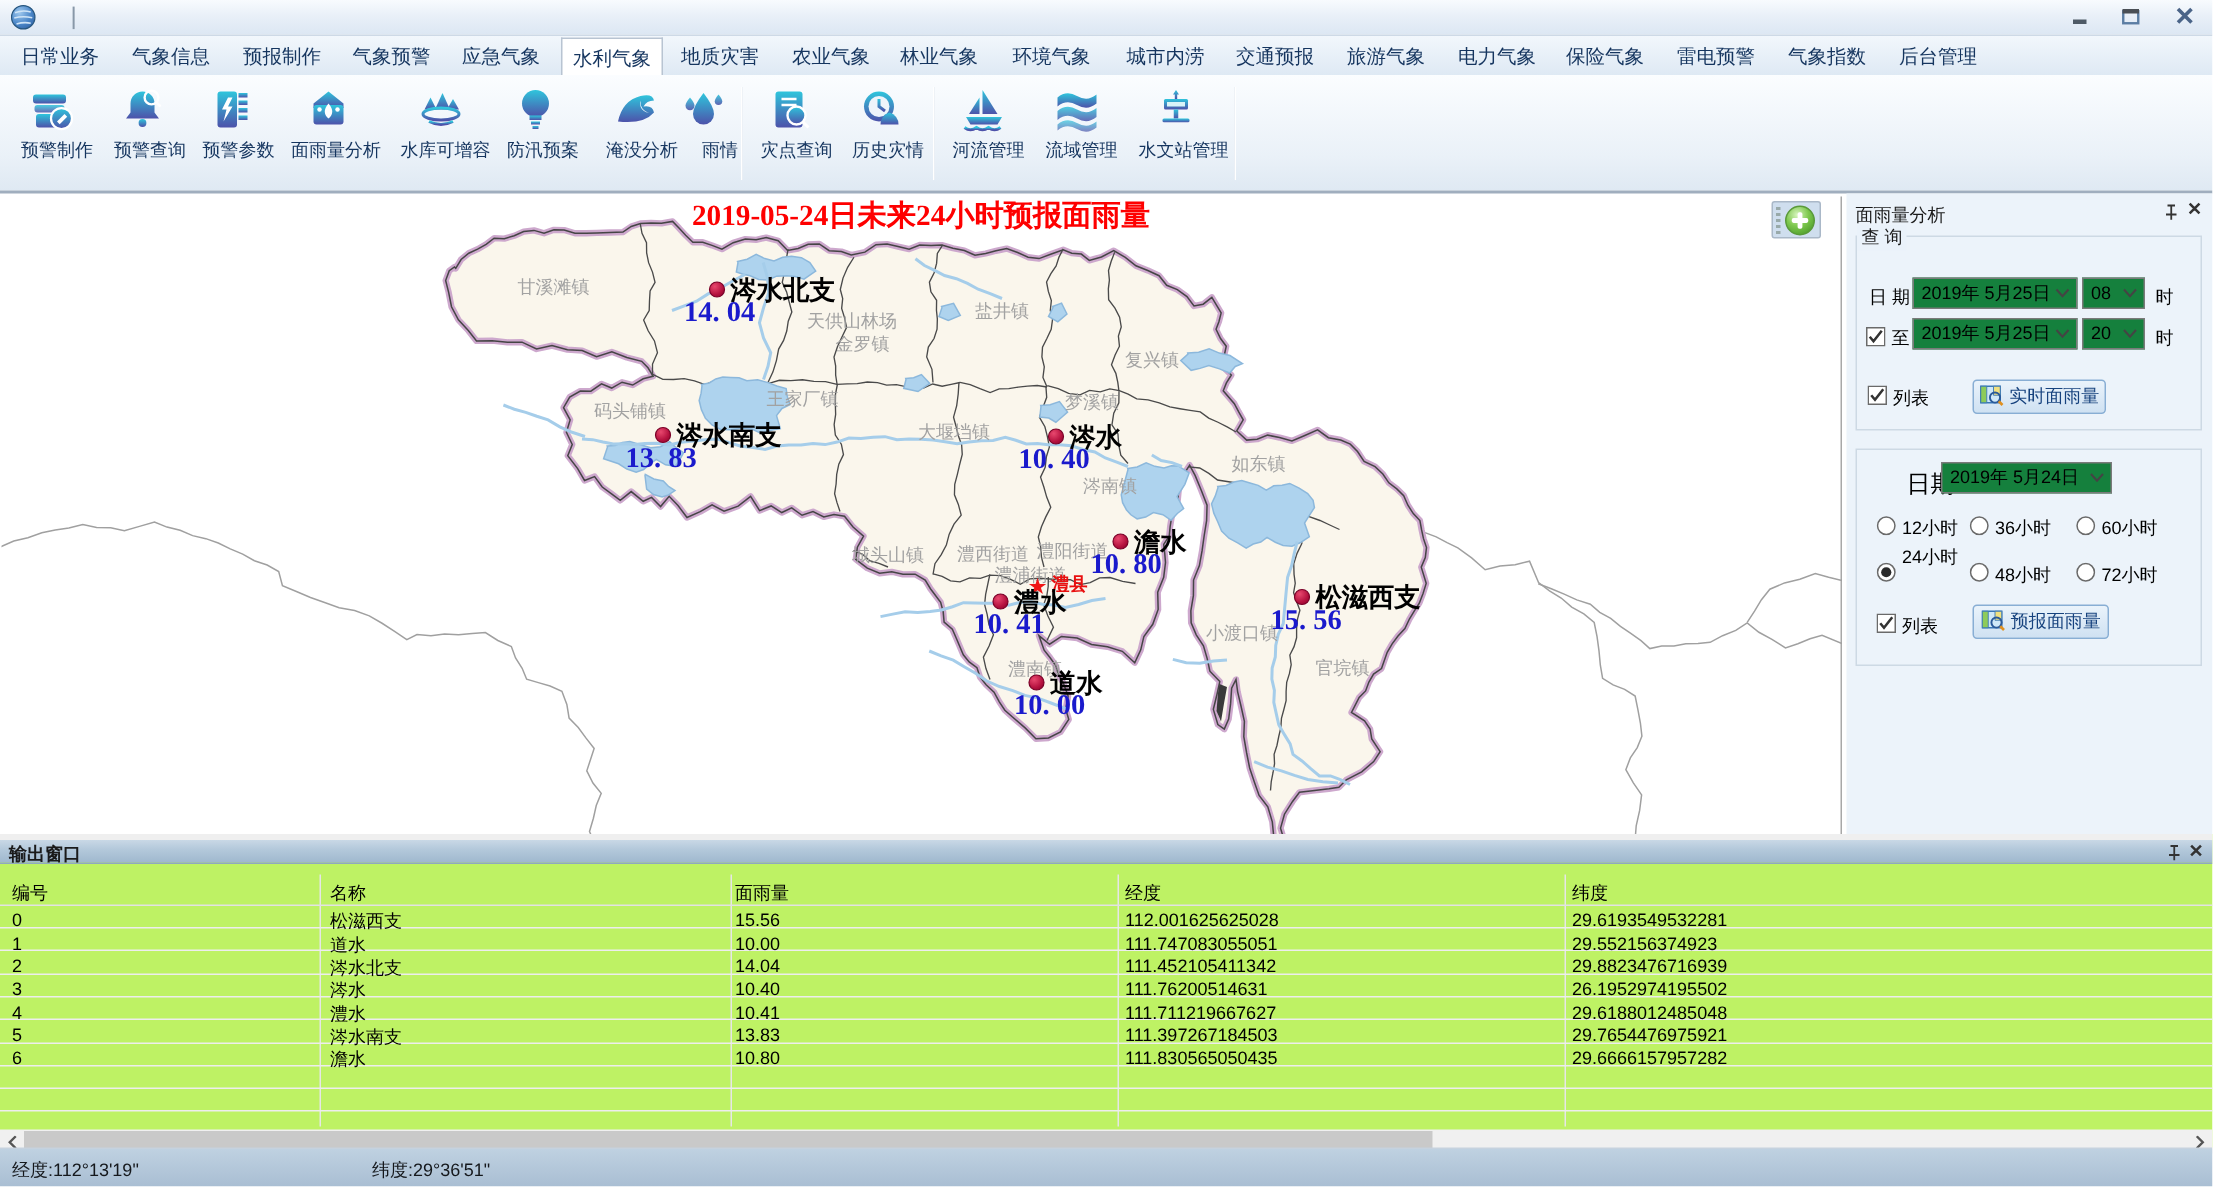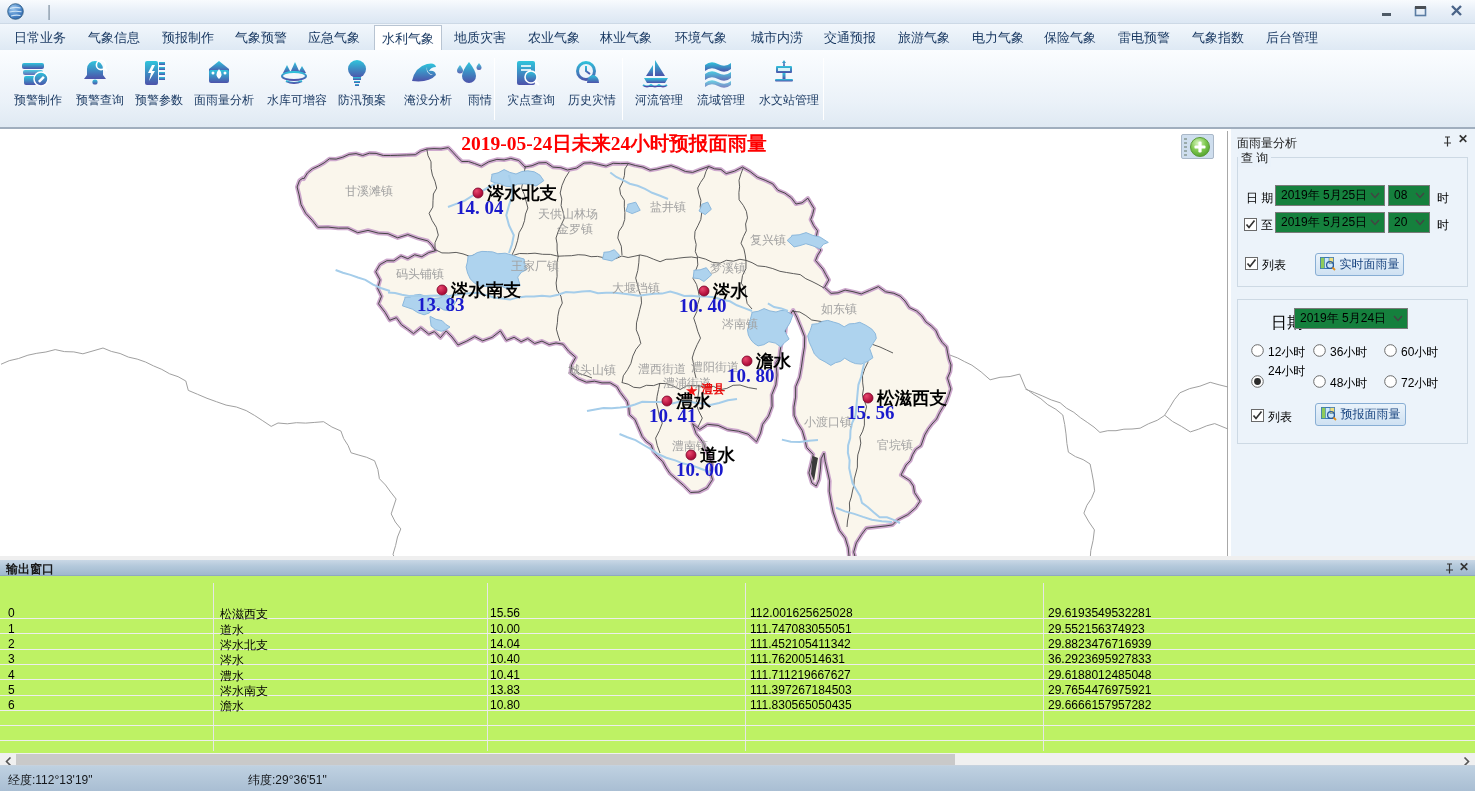--- a/index.html
+++ b/index.html
@@ -470,20 +470,27 @@
       <span style="position:absolute;left:6px;top:1px">输出窗口</span>
       <svg style="position:absolute;left:1444px;top:3px" width="11" height="11" viewBox="0 0 11 11">
         <path d="M3 1 h5 M5.5 1 v6 M2 7 h7 M5.5 7 v3.5" stroke="#333" stroke-width="1.2" fill="none"></path>
       </svg>
       <span style="position:absolute;left:1459px;top:0px;font-weight:bold;color:#333">✕</span>
     </div>
     <div style="position:absolute;left:213px;top:23px;width:1px;height:168px;background:#e6e6e6"></div>
     <div style="position:absolute;left:487px;top:23px;width:1px;height:168px;background:#e6e6e6"></div>
     <div style="position:absolute;left:745px;top:23px;width:1px;height:168px;background:#e6e6e6"></div>
     <div style="position:absolute;left:1043px;top:23px;width:1px;height:168px;background:#e6e6e6"></div>
+    <div style="position:absolute;left:0;top:27px;width:1475px;height:16.8px;font-size:12px;border-bottom:1px solid #e2e2e2">
+      <span style="position:absolute;left:8px;top:0px">编号</span>
+      <span style="position:absolute;left:220px;top:0px">名称</span>
+      <span style="position:absolute;left:490px;top:0px">面雨量</span>
+      <span style="position:absolute;left:750px;top:0px">经度</span>
+      <span style="position:absolute;left:1048px;top:0px">纬度</span>
+    </div>
     <div style="position:absolute;left:0;top:43.8px;width:1475px;height:15.3px;font-size:12px;border-bottom:1px solid #ededed">
       <span style="position:absolute;left:8px;top:2.5px">0</span>
       <span style="position:absolute;left:220px;top:2.5px">松滋西支</span>
       <span style="position:absolute;left:490px;top:2.5px">15.56</span>
       <span style="position:absolute;left:750px;top:2.5px">112.001625625028</span>
       <span style="position:absolute;left:1048px;top:2.5px">29.6193549532281</span>
     </div>
     <div style="position:absolute;left:0;top:59.1px;width:1475px;height:15.3px;font-size:12px;border-bottom:1px solid #ededed">
       <span style="position:absolute;left:8px;top:2.5px">1</span>
       <span style="position:absolute;left:220px;top:2.5px">道水</span>
@@ -496,21 +503,21 @@
       <span style="position:absolute;left:220px;top:2.5px">涔水北支</span>
       <span style="position:absolute;left:490px;top:2.5px">14.04</span>
       <span style="position:absolute;left:750px;top:2.5px">111.452105411342</span>
       <span style="position:absolute;left:1048px;top:2.5px">29.8823476716939</span>
     </div>
     <div style="position:absolute;left:0;top:89.7px;width:1475px;height:15.3px;font-size:12px;border-bottom:1px solid #ededed">
       <span style="position:absolute;left:8px;top:2.5px">3</span>
       <span style="position:absolute;left:220px;top:2.5px">涔水</span>
       <span style="position:absolute;left:490px;top:2.5px">10.40</span>
       <span style="position:absolute;left:750px;top:2.5px">111.76200514631</span>
-      <span style="position:absolute;left:1048px;top:2.5px">36.2923695927833</span>
+      <span style="position:absolute;left:1048px;top:2.5px">26.1952974195502</span>
     </div>
     <div style="position:absolute;left:0;top:105.0px;width:1475px;height:15.3px;font-size:12px;border-bottom:1px solid #ededed">
       <span style="position:absolute;left:8px;top:2.5px">4</span>
       <span style="position:absolute;left:220px;top:2.5px">澧水</span>
       <span style="position:absolute;left:490px;top:2.5px">10.41</span>
       <span style="position:absolute;left:750px;top:2.5px">111.711219667627</span>
       <span style="position:absolute;left:1048px;top:2.5px">29.6188012485048</span>
     </div>
     <div style="position:absolute;left:0;top:120.3px;width:1475px;height:15.3px;font-size:12px;border-bottom:1px solid #ededed">
       <span style="position:absolute;left:8px;top:2.5px">5</span>

